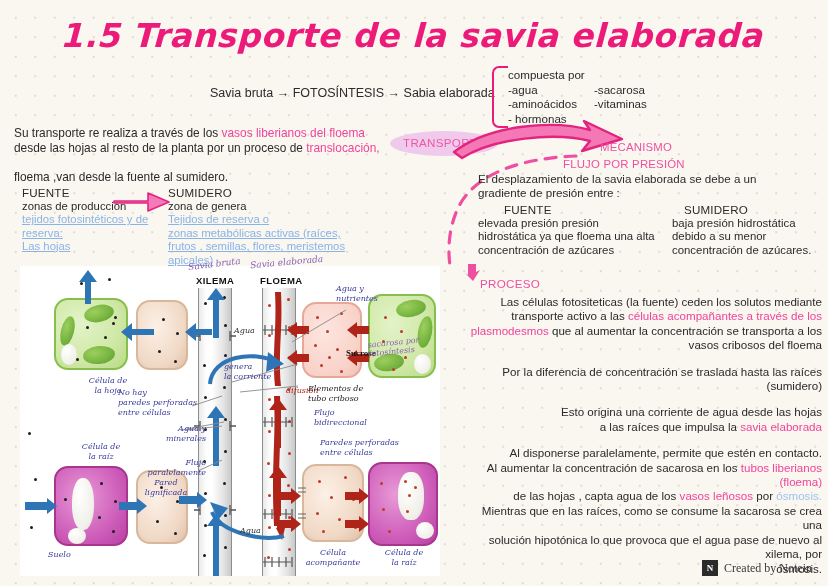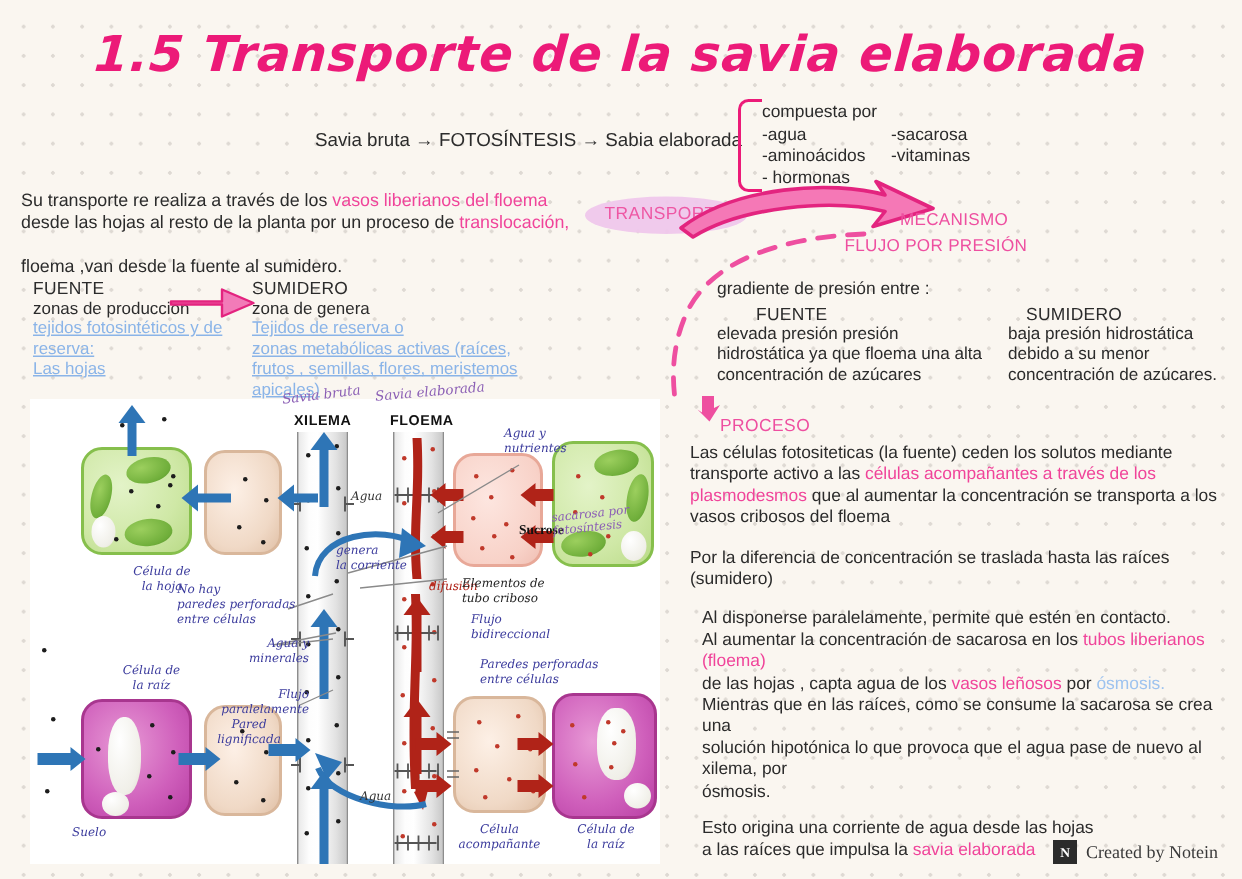--- a/index.html
+++ b/index.html
@@ -99,21 +99,21 @@
 
   #fuente-right { left: 478px; top: 203px; width: 180px; font-size: 11.4px; line-height:13.6px; color:#2b2b2b;}
   #fuente-right .hdr { margin-left: 26px; }
   #sumidero-right { left: 672px; top: 203px; width: 160px; font-size: 11.4px; line-height:13.6px; color:#2b2b2b;}
   #sumidero-right .hdr { margin-left: 12px; }
 
   
   #proceso-arrow { left: 464px; top: 262px; }
   #proceso-label { left: 480px; top: 277px; font-size: 11.6px; color: #ee4fa0; letter-spacing:.3px;}
   #proceso-body { left: 460px; top: 295px; width: 362px; font-size: 11.6px; line-height: 14.4px; color: #2b2b2b; }
-  #proceso-body p { margin-bottom: 12px; }
+  #proceso-body p { margin-bottom: 12px; text-align: right; }
   #proceso-body p.tight { margin-bottom: 10px; }
   #proceso-body p.indent { margin-left: 8px; }
 
   
   #footer { right: 16px; bottom: 10px; display: flex; align-items: center; gap: 6px; }
   #footer .logo {
     width: 16px; height: 16px; background: #2b2b2b; color: #fff;
     font-size: 9px; font-weight: bold; line-height: 16px; text-align: center;
     font-family: "Liberation Serif", serif;
   }
@@ -245,21 +245,21 @@
   <path d="M4,34 C40,6 105,2 140,12 L134,3 L172,21 L132,33 L140,23 C104,14 44,20 12,40 Z" fill="#f578b6" stroke="#e3247f" stroke-width="2.4" stroke-linejoin="round"></path>
 </svg>
 
 <svg class="abs" id="dash-curve" width="150" height="130">
   <path d="M140,10 C90,12 40,25 22,62 C12,84 12,104 14,120" fill="none" stroke="#ee4fa0" stroke-width="3.2" stroke-dasharray="11 9" stroke-linecap="round"></path>
 </svg>
 
 <div class="abs" id="mecanismo">MECANISMO</div>
 <div class="abs" id="flujo">FLUJO POR PRESIÓN</div>
 <div class="abs" id="mech-desc">
-  <br>
+  <span>El desplazamiento de la savia elaborada se debe a un</span><br>
   <span>gradiente de presión entre :</span>
 </div>
 
 <div class="abs" id="fuente-right">
   <div class="hdr">FUENTE</div>
   <div>elevada presión presión</div>
   <div>hidrostática ya que floema una alta</div>
   <div>concentración de azúcares</div>
 </div>
 <div class="abs" id="sumidero-right">
@@ -277,31 +277,31 @@
   <p>
     <span>Las células fotositeticas (la fuente) ceden los solutos mediante</span><br>
     <span>transporte activo a las </span><span class="pink">células acompañantes a través de los</span><br>
     <span class="pink">plasmodesmos</span><span> que al aumentar la concentración se transporta a los</span><br>
     <span>vasos cribosos del floema</span>
   </p>
   <p>
     <span>Por la diferencia de concentración se traslada hasta las raíces</span><br>
     <span>(sumidero)</span>
   </p>
+  <p class="indent">
+    <span>Esto origina una corriente de agua desde las hojas</span><br>
+    <span>a las raíces que impulsa la </span><span class="pink">savia elaborada</span>
+  </p>
   <p class="indent tight">
     <span>Al disponerse paralelamente, permite que estén en contacto.</span><br>
     <span>Al aumentar la concentración de sacarosa en los </span><span class="pink">tubos liberianos (floema)</span><br>
     <span>de las hojas , capta agua de los </span><span class="pink">vasos leñosos</span><span> por </span><span class="lightblue">ósmosis.</span><br>
     <span>Mientras que en las raíces, como se consume la sacarosa se crea una</span><br>
     <span>solución hipotónica lo que provoca que el agua pase de nuevo al xilema,  por</span><br>
     <span>ósmosis.</span>
-  </p>
-  <p class="indent">
-    <span>Esto origina una corriente de agua desde las hojas</span><br>
-    <span>a las raíces que impulsa la </span><span class="pink">savia elaborada</span>
   </p>
 </div>
 
 <div class="abs" id="diagram">
 
   <div class="d hand-purple" style="left:168px;top:-7px;transform:rotate(-7deg);">Savia bruta</div>
   <div class="d hand-purple" style="left:230px;top:-9px;transform:rotate(-5deg);">Savia elaborada</div>
 
   <div class="d vessel-label" style="left:176px;top:9px;">XILEMA</div>
   <div class="d vessel-label" style="left:240px;top:9px;">FLOEMA</div>

